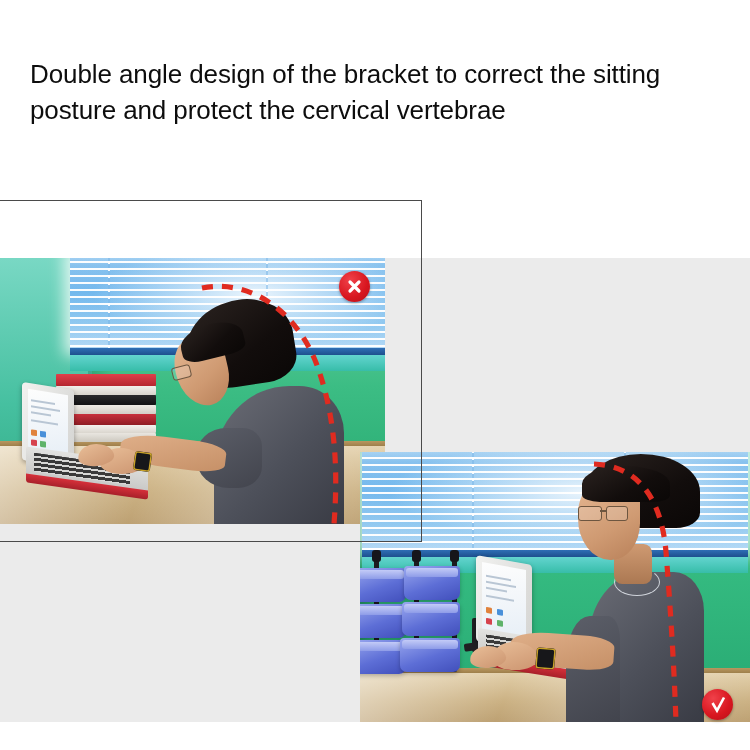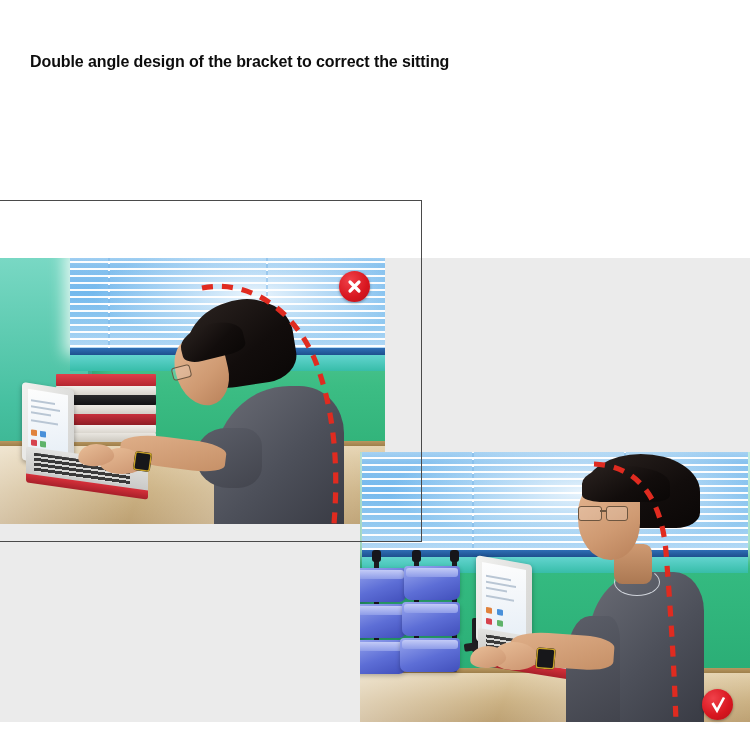--- a/index.html
+++ b/index.html
@@ -4,23 +4,23 @@
 <style>
   html,body{margin:0;padding:0;}
   body{
     width:750px;height:750px;position:relative;overflow:hidden;
     background:#ffffff;
     font-family:"Liberation Sans", sans-serif;
   }
 
   
   #headline{
-    position:absolute; left:30px; top:44px; width:700px;
-    font-size:16px; line-height:36px; color:#0d0d0d;
-    letter-spacing:-0.1px; font-weight:700;
+    position:absolute; left:30px; top:56px; width:700px;
+    font-size:26px; line-height:36px; color:#0d0d0d;
+    letter-spacing:-0.1px; font-weight:400;
   }
   #headline .ln{display:block; white-space:nowrap;}
 
   
   #gray-band{
     position:absolute; left:0; top:258px; width:750px; height:464px;
     background:#ebebeb;
   }
   #bottom-white{
     position:absolute; left:0; top:722px; width:750px; height:28px;
@@ -215,20 +215,21 @@
   #badge-check{left:702px; top:689px; width:31px; height:31px;}
   .badge svg{display:block;}
 </style>
 </head>
 <body>
 
 <div id="gray-band"></div>
 
 <div id="headline">
   <span class="ln">Double angle design of the bracket to correct the sitting</span>
+  <span class="ln">posture and protect the cervical vertebrae</span>
 </div>
 
 <div class="photo" id="photo-bad">
 
   <div class="wall"></div>
   <div class="wall-left"></div>
   <div class="wall-corner" style="left:88px;"></div>
 
   <div class="window" style="left:70px;top:-4px;width:318px;height:96px;">
     <div class="blinds"></div>

